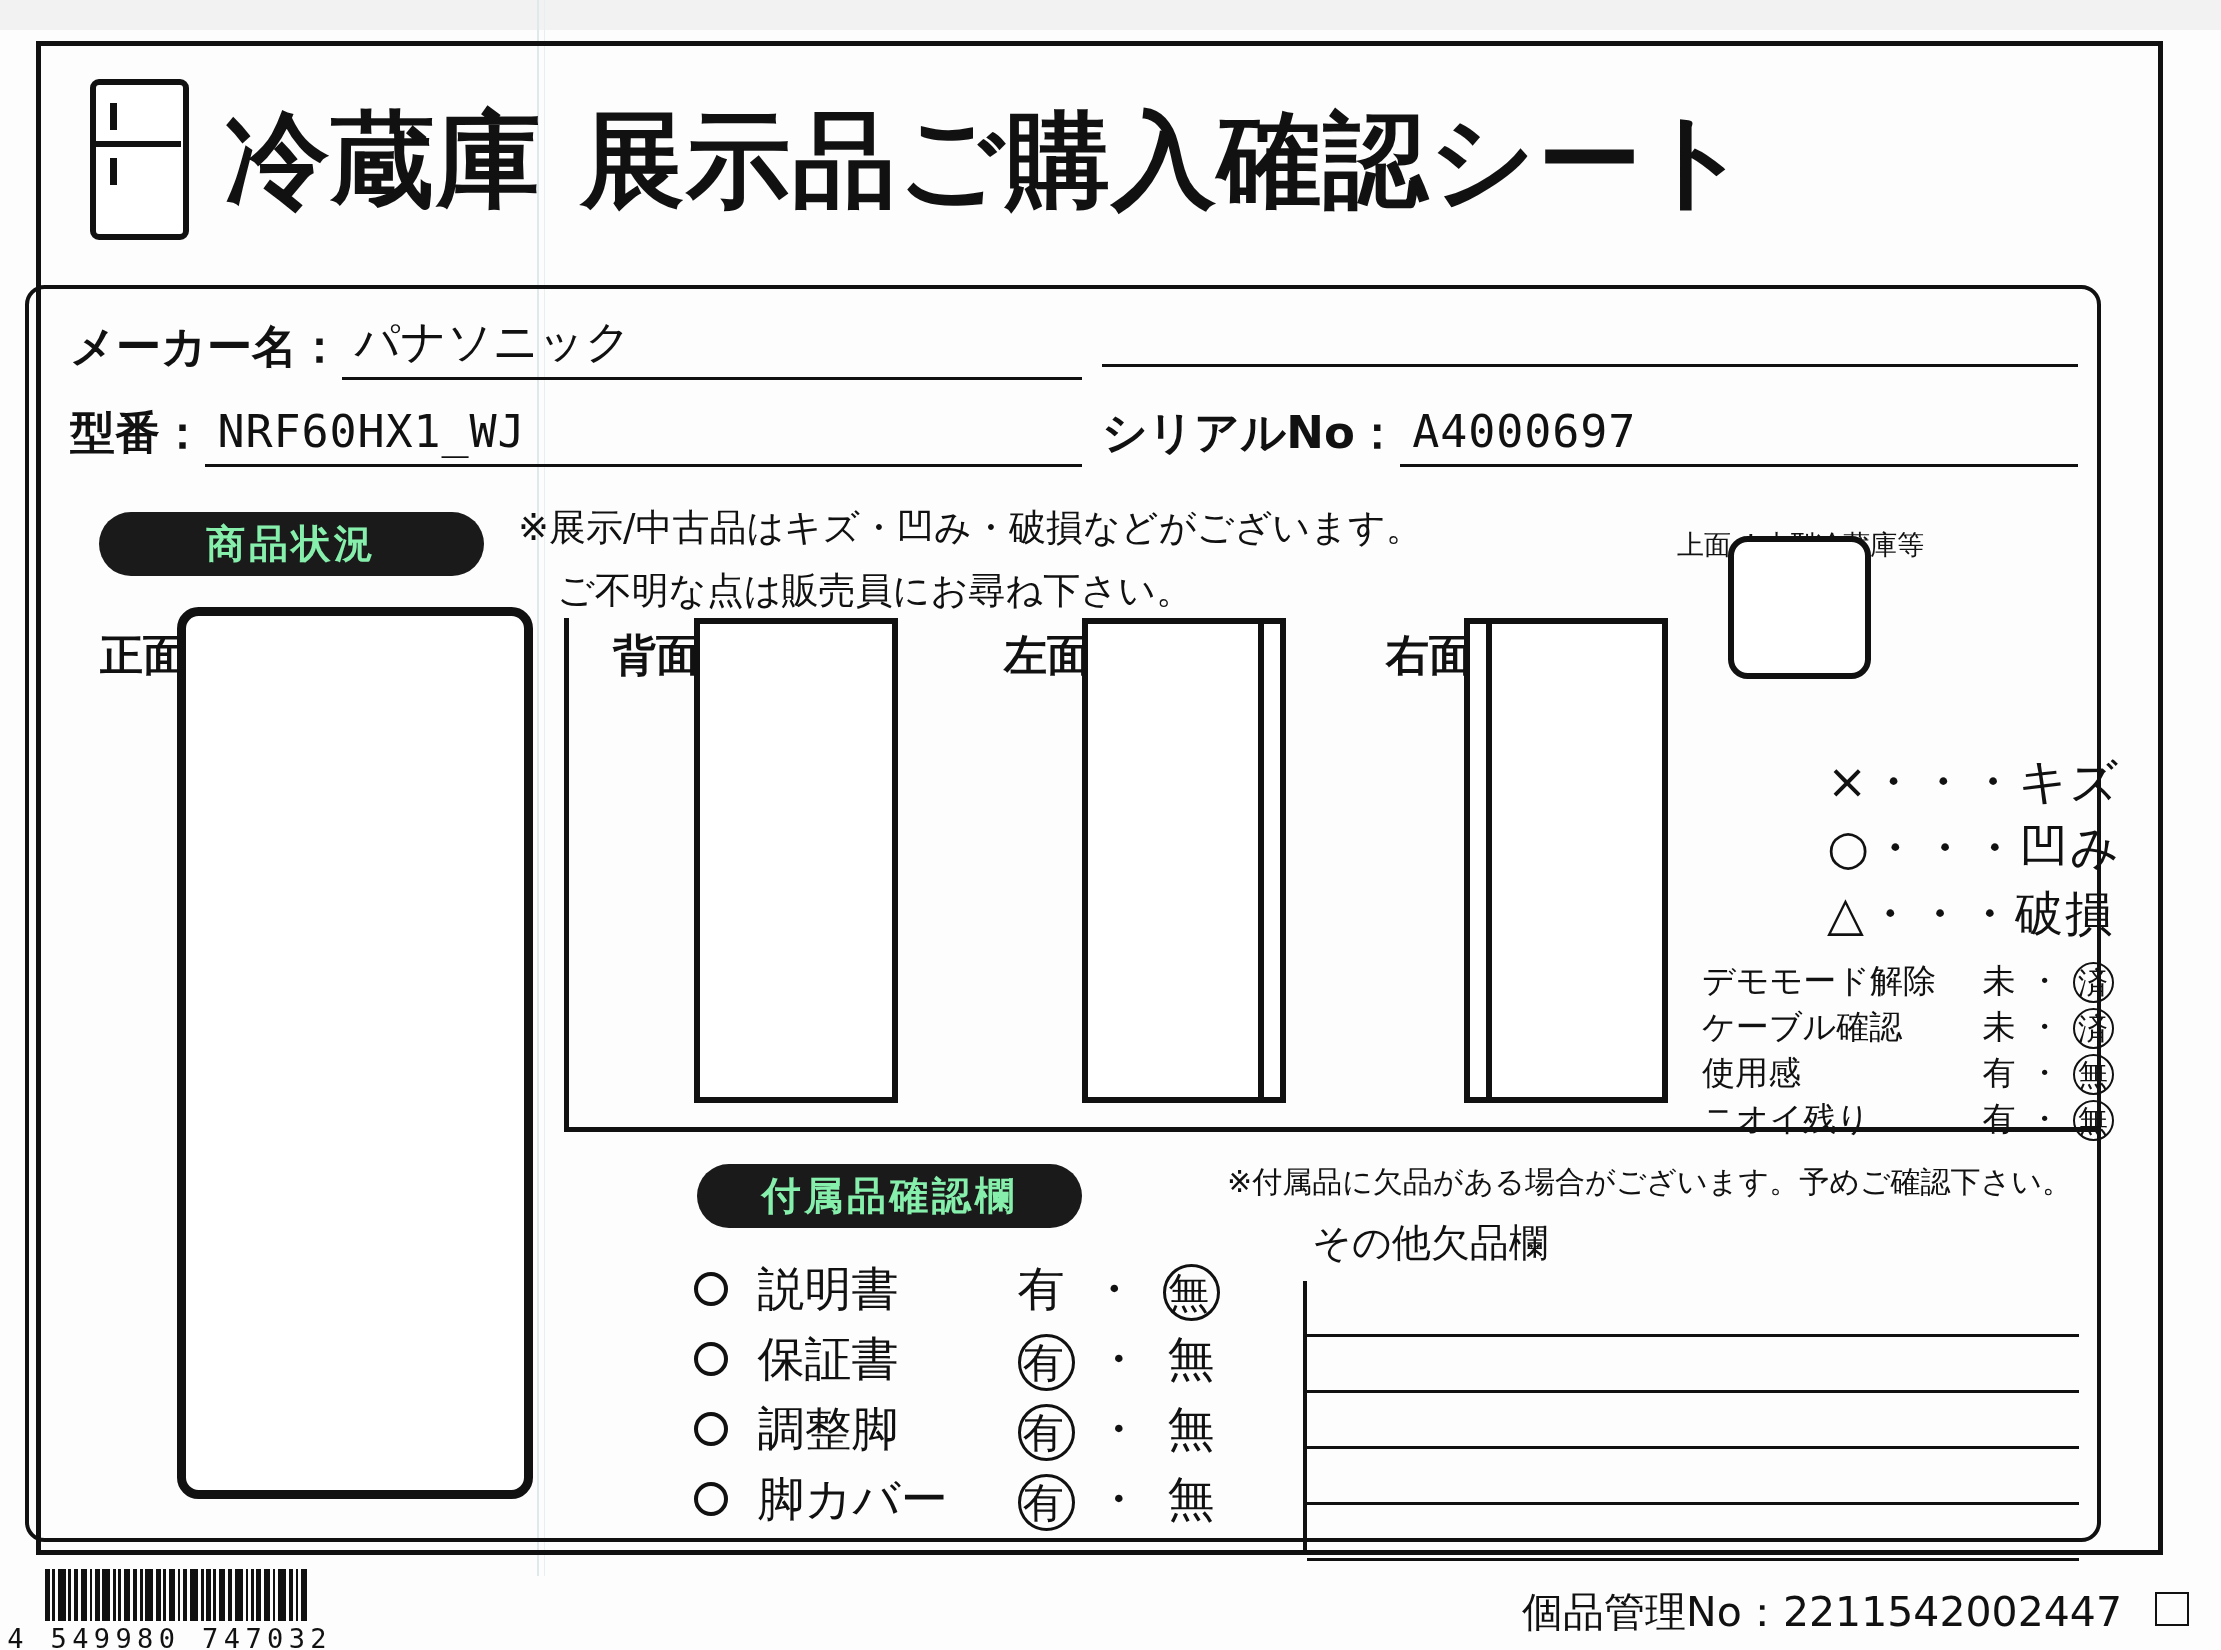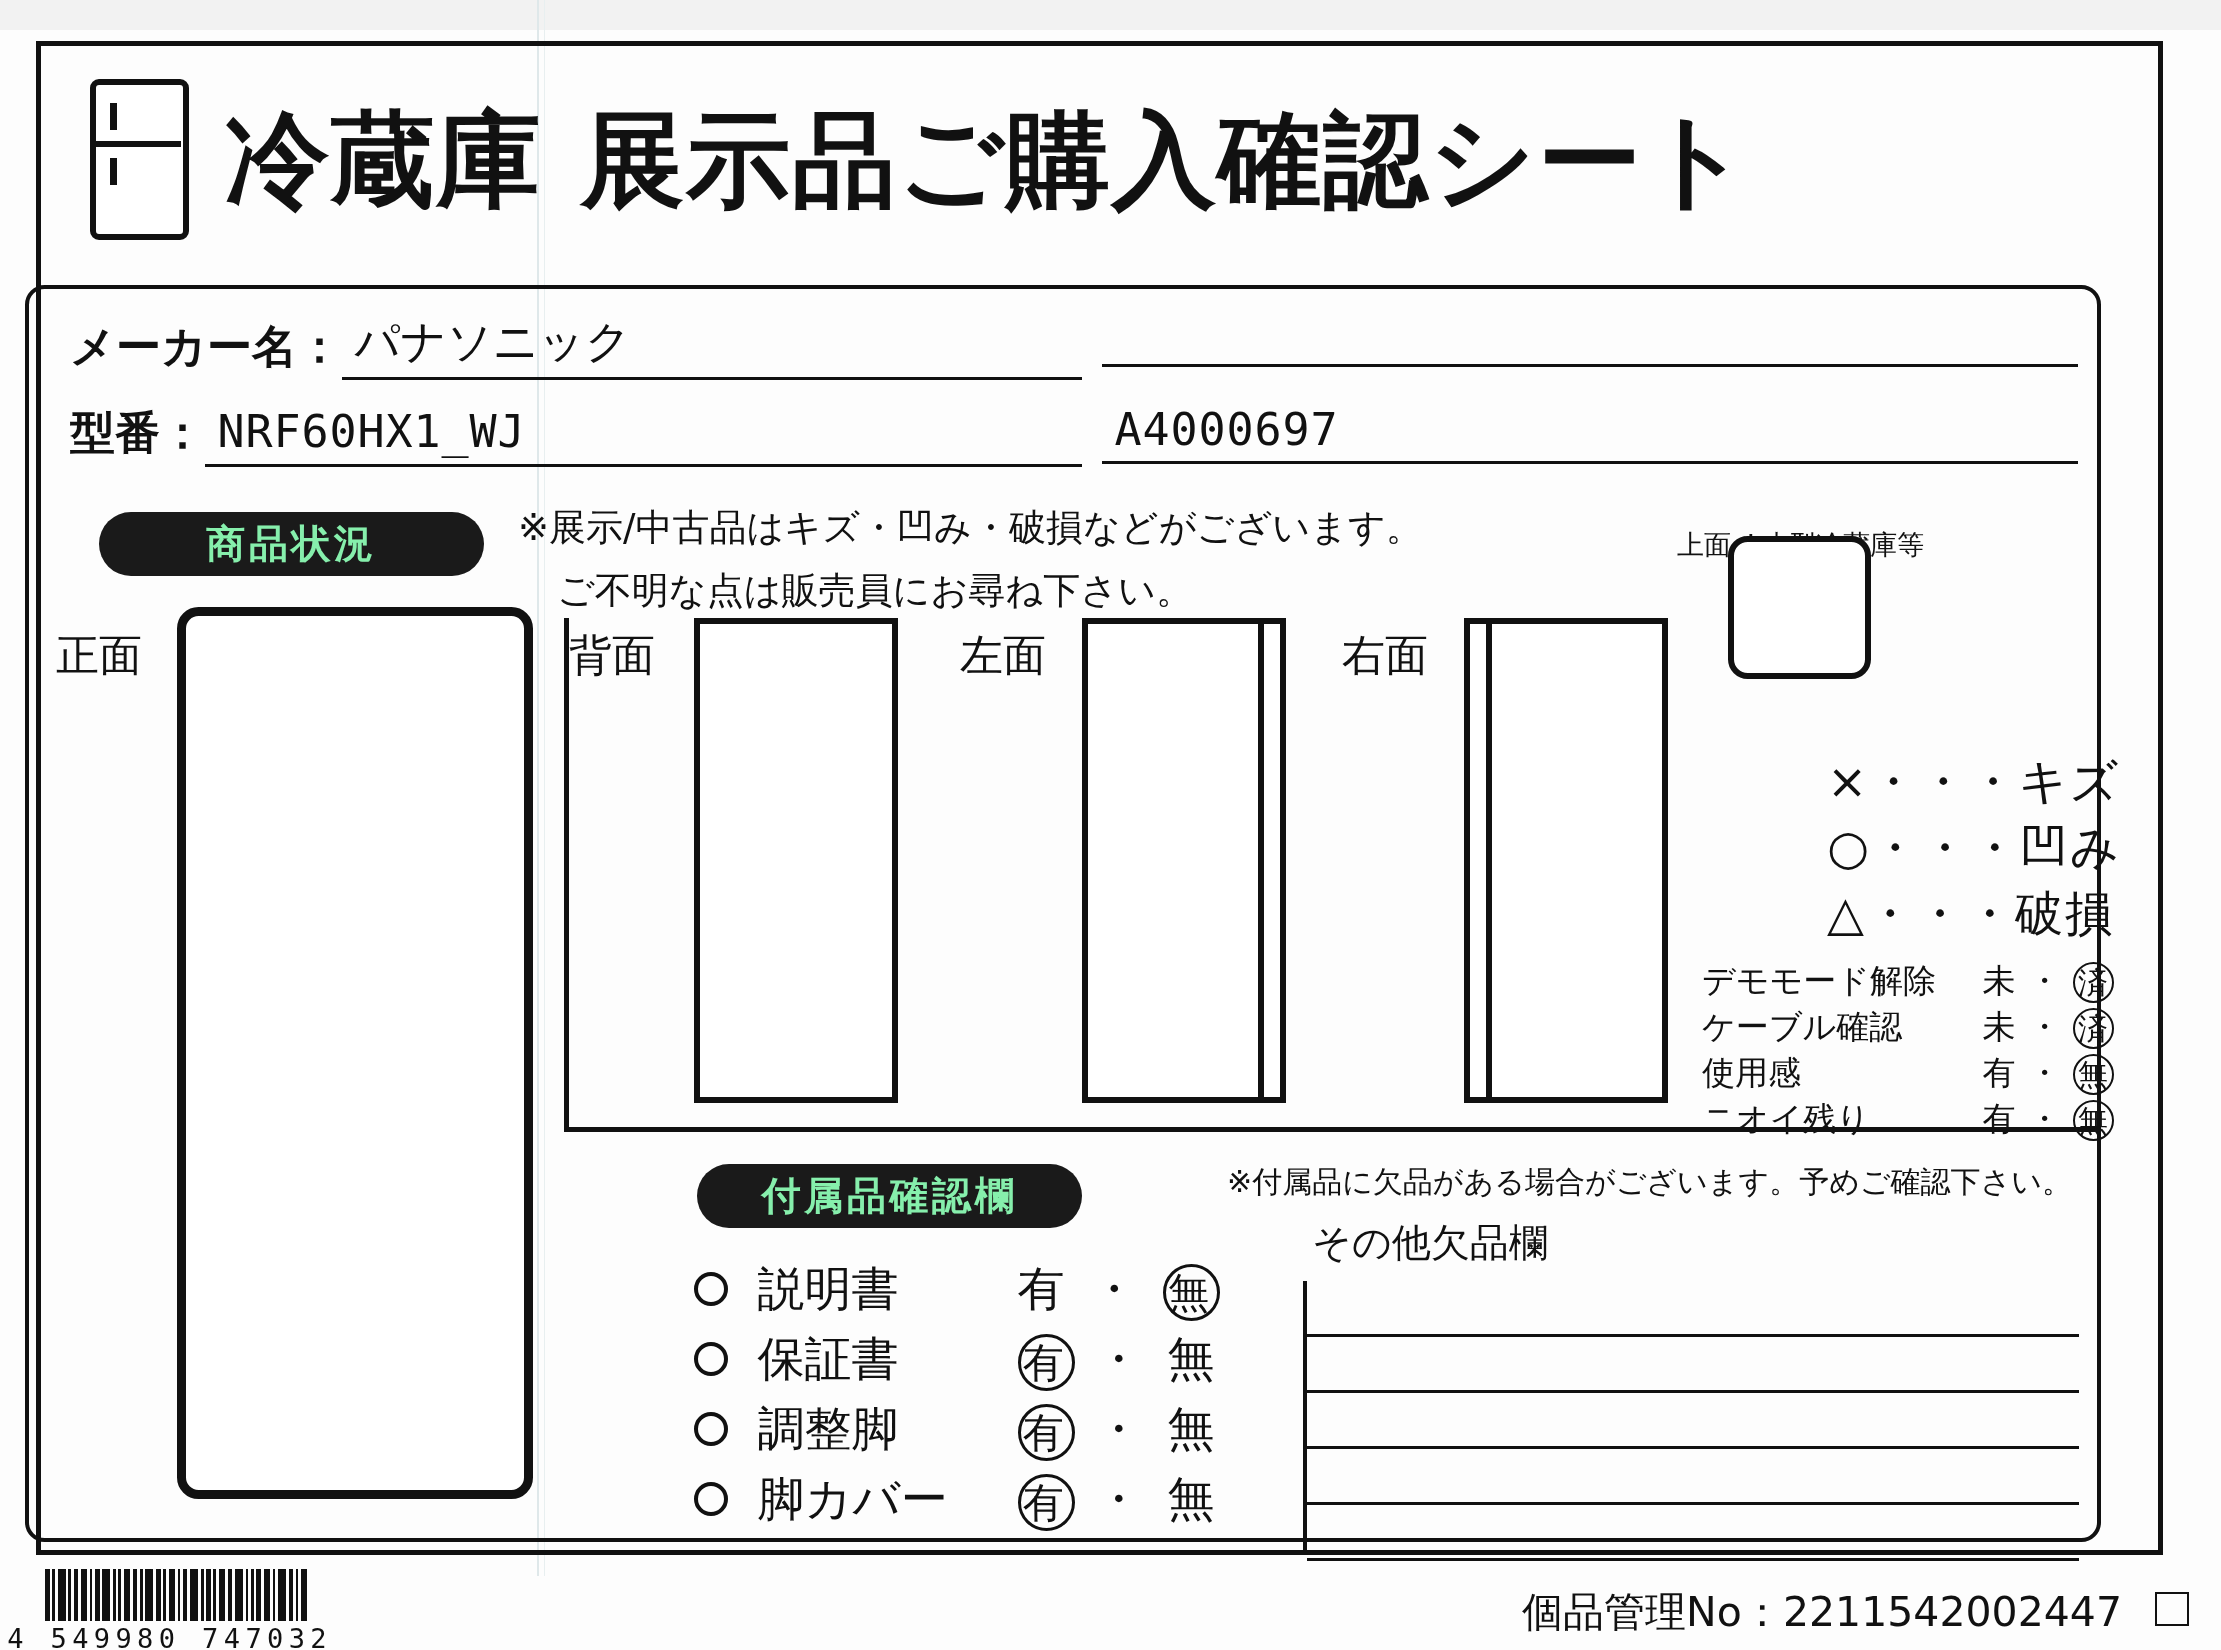--- a/index.html
+++ b/index.html
@@ -188,22 +188,23 @@
     left: 1677px; top: 491px;
     font-size: 27px;
     white-space: nowrap;
     margin-top: 36px;
   }
 
   
   .view-label {
     position: absolute;
     font-size: 43px;
-    font-weight: 400;
-    white-space: nowrap;
+    font-weight: 700;
+    white-space: nowrap;
+    margin-left: 44px;
   }
   .view-box {
     position: absolute;
     border: 6.3px solid #111;
     background: #fff;
     box-sizing: border-box;
   }
   .view-front {
     left: 177px; top: 607px;
     width: 356px; height: 892px;
@@ -407,20 +408,21 @@
     <span class="field-label">メーカー名：</span>
     <span class="field-value jp">パナソニック</span>
   </div>
   <div class="field-serial-blank"></div>
 
   <div class="field-model">
     <span class="field-label">型番：</span>
     <span class="field-value">NRF60HX1_WJ</span>
   </div>
   <div class="field-serial">
+    <span class="field-label">シリアルNo：</span>
     <span class="field-value">A4000697</span>
   </div>
 
   <div class="pill pill-status">商品状況</div>
   <div class="note1">※展示/中古品はキズ・凹み・破損などがございます。</div>
   <div class="note2">ご不明な点は販売員にお尋ね下さい。</div>
   <div class="note-top">上面 ※小型冷蔵庫等</div>
 
   <div class="view-label" style="left:56px; top:627px;">正面</div>
   <div class="view-box view-front"></div>

